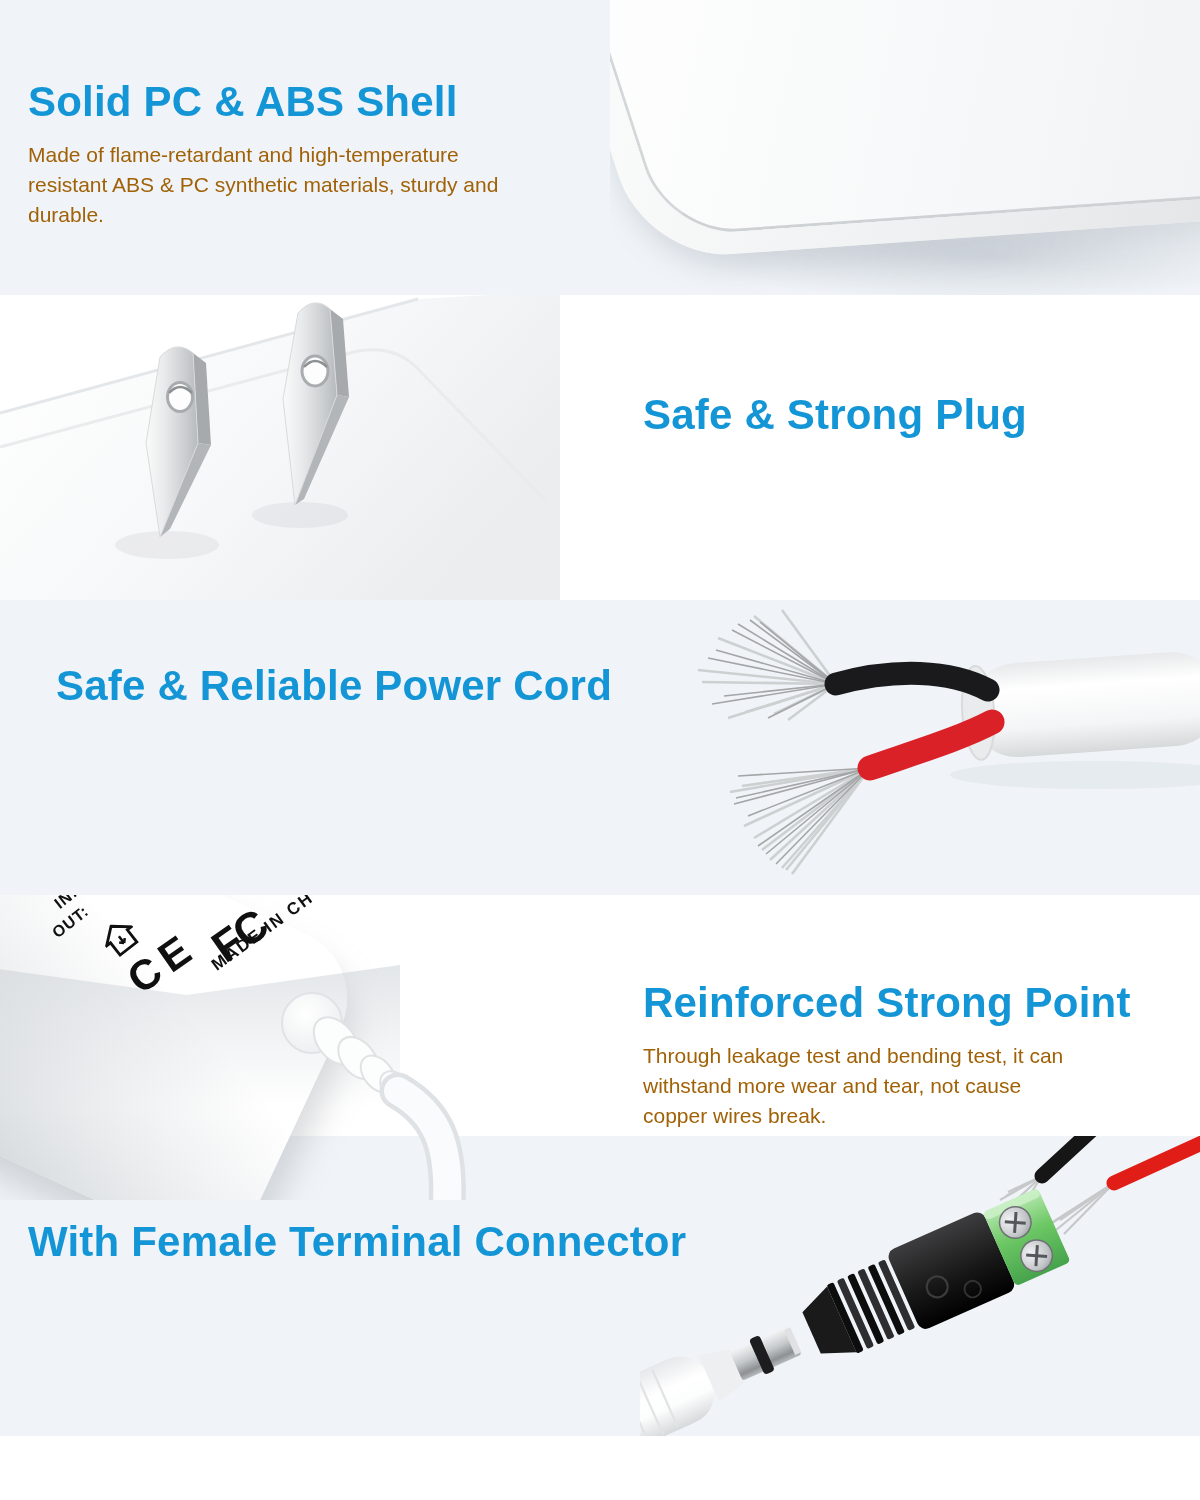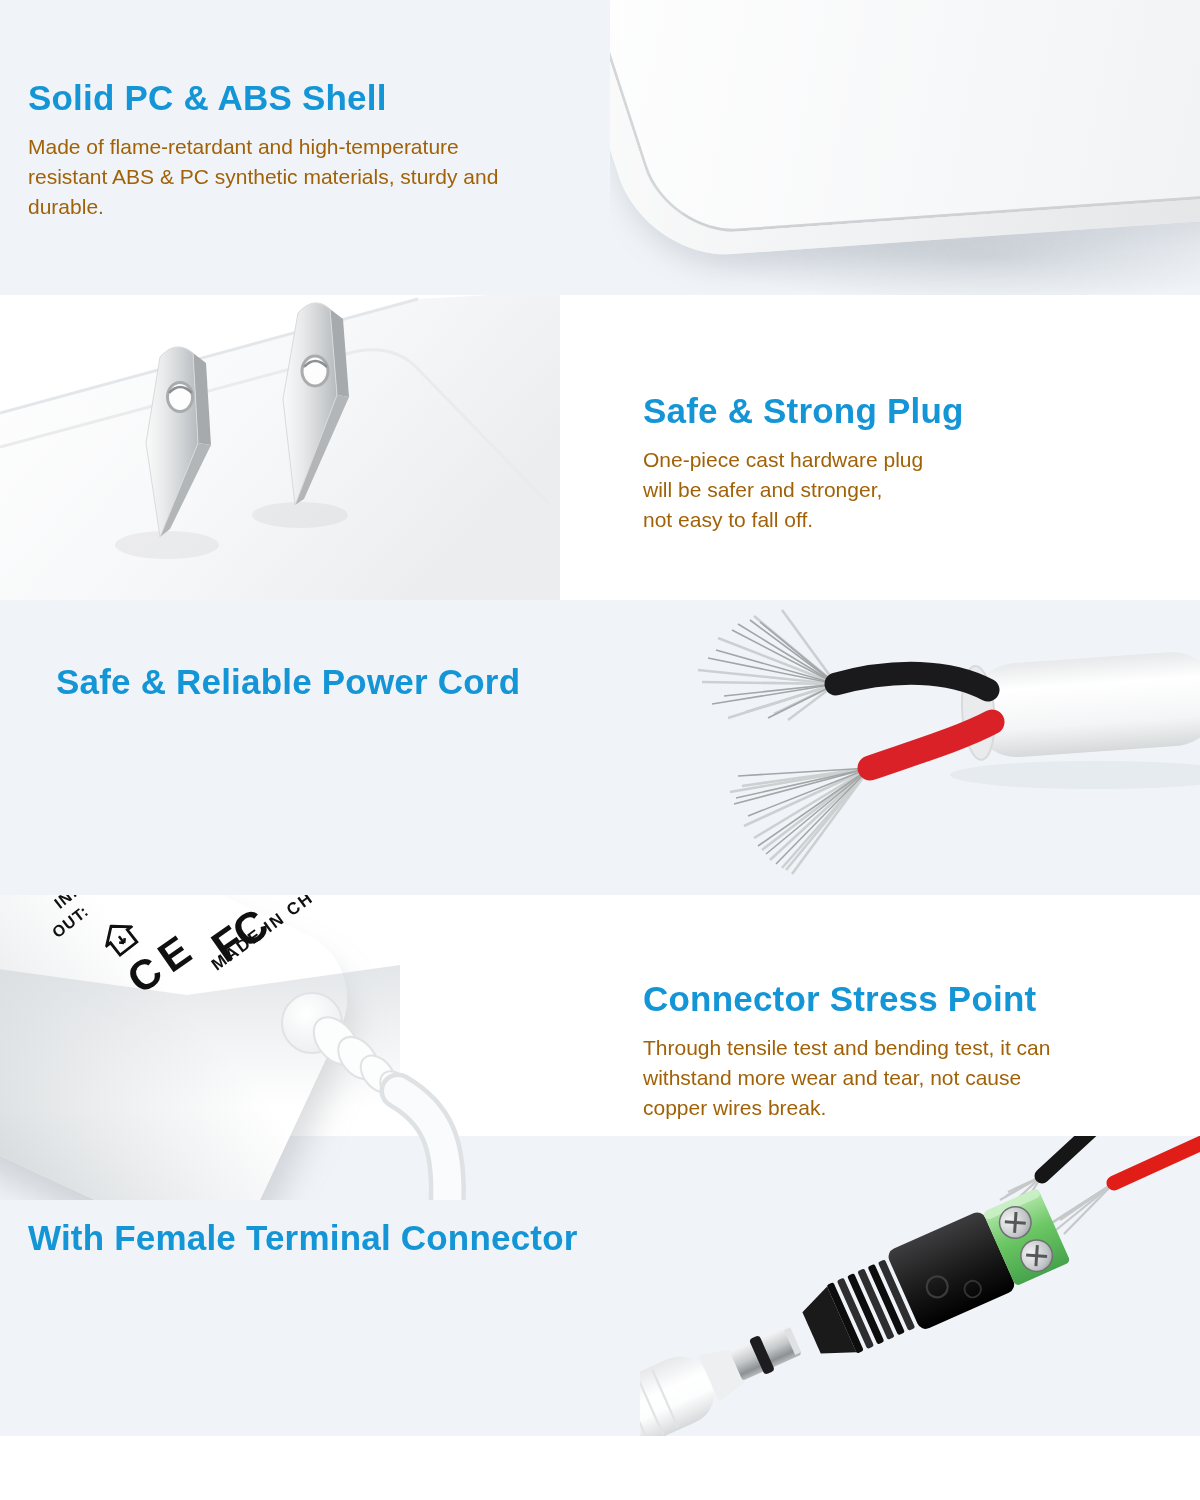--- a/index.html
+++ b/index.html
@@ -8,21 +8,21 @@
   .sec{position:absolute;left:0;width:1200px;overflow:hidden;}
   .sec-alt{background:#f0f4f8;}
   .sec-white{background:#ffffff;}
   .sec1{top:0;height:295px;}
   .sec2{top:295px;height:305px;}
   .sec3{top:600px;height:295px;}
   .sec4{top:895px;height:305px;}
   .sec5{top:1136px;height:300px;}
 
   .tb{position:absolute;z-index:6;}
-  .tb h2{margin:0 0 14px 0;font-size:35px;font-weight:700;color:#1495d6;letter-spacing:.2px;}
+  .tb h2{margin:0 0 14px 0;font-size:42px;font-weight:700;color:#1495d6;letter-spacing:.2px;}
   .tb p{margin:0;font-size:21px;line-height:30px;color:#a16207;white-space:pre-line;}
   .tb1{left:28px;top:78px;}
   .tb2{left:643px;top:96px;}
   .tb3{left:28px;top:62px;margin-left:28px;}
   .tb4{left:643px;top:84px;}
   .tb5{left:28px;top:82px;}
 
   .art{position:absolute;z-index:1;}
   .svg-fill{position:absolute;left:0;top:0;width:100%;height:100%;}
 
@@ -116,23 +116,20 @@
           <path d="M330,14 L343,24 L349,102 L337,100 Z" fill="#a7aaac"></path>
           <path d="M337,100 L349,102 L304,204 L295,210 Z" fill="#b3b6b8"></path>
           <path d="M298,18 Q314,0 330,14 L337,100 L295,210 L283,104 Z" fill="url(#g2prong)" stroke="#d8dadc" stroke-width="1"></path>
           <ellipse cx="315" cy="76" rx="13" ry="15" fill="#fdfdfd" stroke="#a9acae" stroke-width="3"></ellipse>
           <path d="M304,72 Q315,60 327,72" stroke="#8d9092" stroke-width="2.5" fill="none"></path>
         </g>
       </svg>
     </div>
     <div class="tb tb2">
       <h2>Safe &amp; Strong Plug</h2>
-      <p>One-piece cast hardware plug
-will be safer and stronger,
-not easy to fall off.</p>
     </div>
   </section>
 
   <section class="sec sec3 sec-alt">
     <div class="art art-wire">
       <svg class="svg-fill" viewBox="0 0 560 295">
         <defs>
           <linearGradient id="g3jk" x1="0" y1="0" x2="0" y2="1">
             <stop offset="0" stop-color="#e7e9ea"></stop>
               <stop offset=".28" stop-color="#ffffff"></stop>
@@ -226,22 +223,22 @@
           <ellipse cx="378" cy="179" rx="21" ry="14" transform="rotate(50 378 179)"></ellipse>
           <ellipse cx="396" cy="193" rx="19" ry="13" transform="rotate(50 396 193)"></ellipse>
         </g>
         <g fill="none" stroke-linecap="round">
           <path d="M398,196 C436,218 450,248 447,310" stroke="#dfe2e4" stroke-width="37"></path>
           <path d="M398,196 C436,218 450,248 447,310" stroke="#fafbfc" stroke-width="28"></path>
         </g>
       </svg>
     </div>
     <div class="tb tb4">
-      <h2>Connector Stress Point</h2>
-      <p>Through tensile test and bending test, it can
+      <h2>Reinforced Strong Point</h2>
+      <p>Through leakage test and bending test, it can
 withstand more wear and tear, not cause
 copper wires break.</p>
     </div>
   </section>
 
   <section class="sec sec5 sec-alt">
     <div class="art art-terminal">
       <svg class="svg-fill" viewBox="0 0 560 300">
         <defs>
           <linearGradient id="g5white" x1="0" y1="0" x2="0" y2="1">

